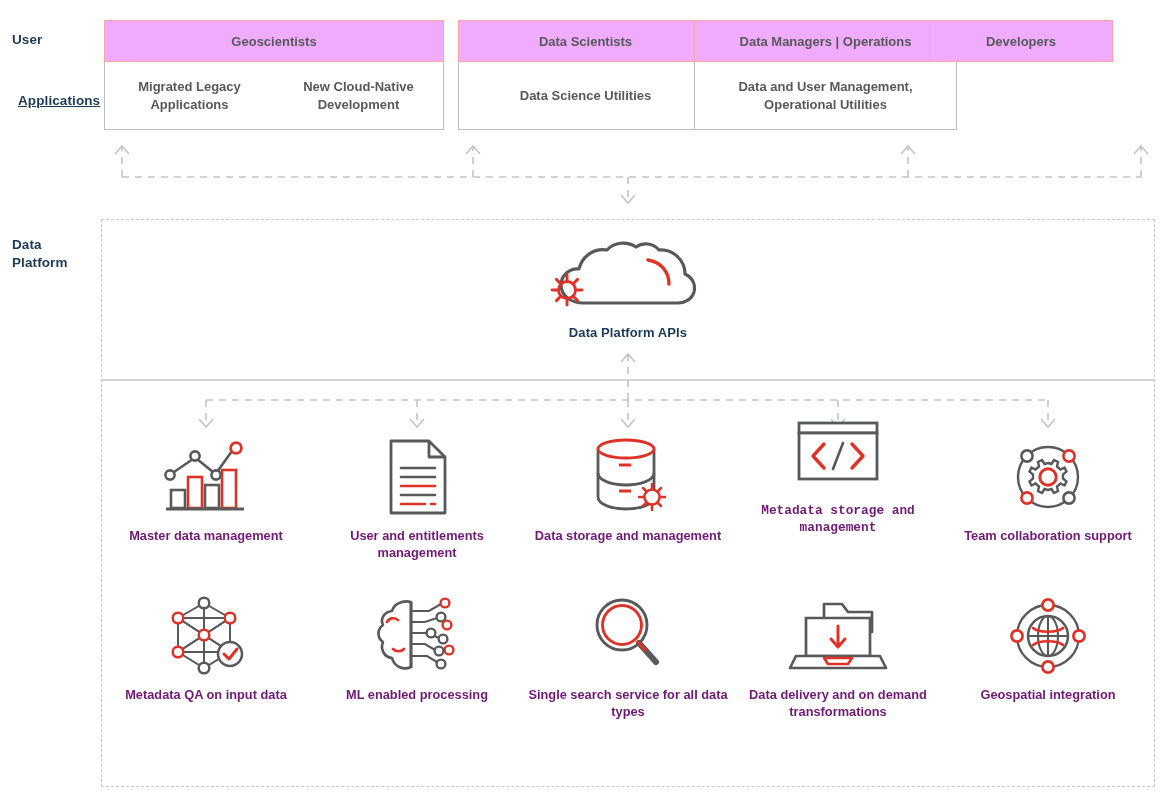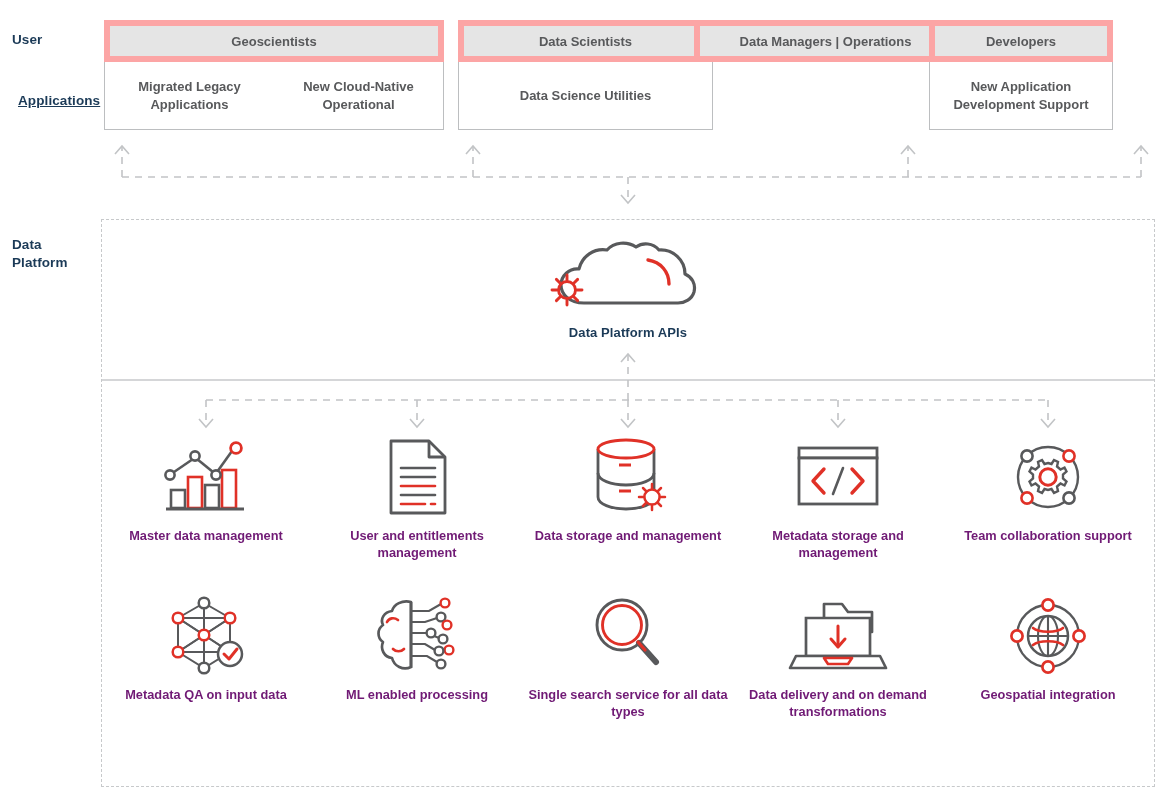--- a/index.html
+++ b/index.html
@@ -27,26 +27,26 @@
     letter-spacing:.1px;
   }
   #lbl-users{left:12px;top:31px;}
   #lbl-apps{left:18px;top:92px;text-decoration:underline;}
   #lbl-platform{left:12px;top:236px;}
 
   
   .stack{position:absolute;box-sizing:border-box;}
   .user-box{
     box-sizing:border-box;
-    border:6px solid #fca5a5;
+    border:1px solid #fca5a5;
     height:42px;
     display:flex;align-items:center;justify-content:center;
     text-align:center;
     font-size:13px;font-weight:bold;color:#58595b;
-    background:#e5e5e5;
+    background:#f0abfc;
   }
   .app-box{
     box-sizing:border-box;
     border:1px solid #bcbec0;
     border-top:none;
     height:68px;
     display:flex;
     background:#fff;
   }
   .app-cell{
@@ -104,37 +104,37 @@
   <div class="row-label" id="lbl-users">User</div>
   <div class="row-label" id="lbl-apps">Applications</div>
   <div class="row-label" id="lbl-platform" style="white-space:pre-line;">Data
 Platform</div>
 
   <div id="stacks">
       <div class="stack" style="left: 104px; top: 20px; width: 340px;">
         <div class="user-box">Geoscientists</div>
         <div class="app-box">
           <div class="app-cell">Migrated Legacy Applications</div>
-          <div class="app-cell" style="border-left: 0px;">New Cloud-Native Operational</div>
+          <div class="app-cell" style="border-left: 0px;">New Cloud-Native Development</div>
         </div>
       </div>
       <div class="stack" style="left: 458px; top: 20px; width: 255px;">
         <div class="user-box">Data Scientists</div>
         <div class="app-box">
           <div class="app-cell">Data Science Utilities</div>
         </div>
       </div>
       <div class="stack" style="left: 694px; top: 20px; width: 263px;">
         <div class="user-box">Data Managers | Operations</div>
+        <div class="app-box">
+          <div class="app-cell">Data and User Management, Operational Utilities</div>
+        </div>
       </div>
       <div class="stack" style="left: 929px; top: 20px; width: 184px;">
         <div class="user-box">Developers</div>
-        <div class="app-box">
-          <div class="app-cell">New Application Development Support</div>
-        </div>
       </div>
     </div>
 
   <div id="platform-container"></div>
 
   <svg class="wires" viewBox="0 0 1170 809">
     <defs>
       <style>
         .dl{stroke:#c2c4c6;stroke-width:1.6;fill:none;stroke-dasharray:7 6;}
         .ah{stroke:#c2c4c6;stroke-width:1.6;fill:none;stroke-linecap:butt;}
@@ -284,21 +284,21 @@
         <line x1="78" y1="62" x2="83" y2="62"></line>
         <line x1="61" y1="53" x2="64.5" y2="56.5"></line>
         <line x1="75.5" y1="67.5" x2="79" y2="71"></line>
         <line x1="61" y1="71" x2="64.5" y2="67.5"></line>
         <line x1="75.5" y1="56.5" x2="79" y2="53"></line>
       </g>
     </svg>
         </div>
         <div class="cap-label">Data storage and management</div>
       </div>
-      <div class="cap" style="left: 738px; top: 434px;">
+      <div class="cap" style="left: 738px; top: 409px; font-family: Liberation Mono, monospace;">
         <div class="cap-icon">
     <svg width="94" height="74" viewBox="0 0 94 74">
       <rect x="8" y="8" width="78" height="10" fill="#fff" stroke="#58595b" stroke-width="2.8"></rect>
       <rect x="8" y="18" width="78" height="46" fill="#fff" stroke="#58595b" stroke-width="2.8"></rect>
       <g fill="none" stroke="#e03127" stroke-width="3.4" stroke-linecap="round" stroke-linejoin="round">
         <polyline points="33,29 22,41 33,53"></polyline>
         <polyline points="61,29 72,41 61,53"></polyline>
       </g>
       <line x1="42" y1="54" x2="52" y2="28" stroke="#58595b" stroke-width="2.6" stroke-linecap="round"></line>
     </svg>

